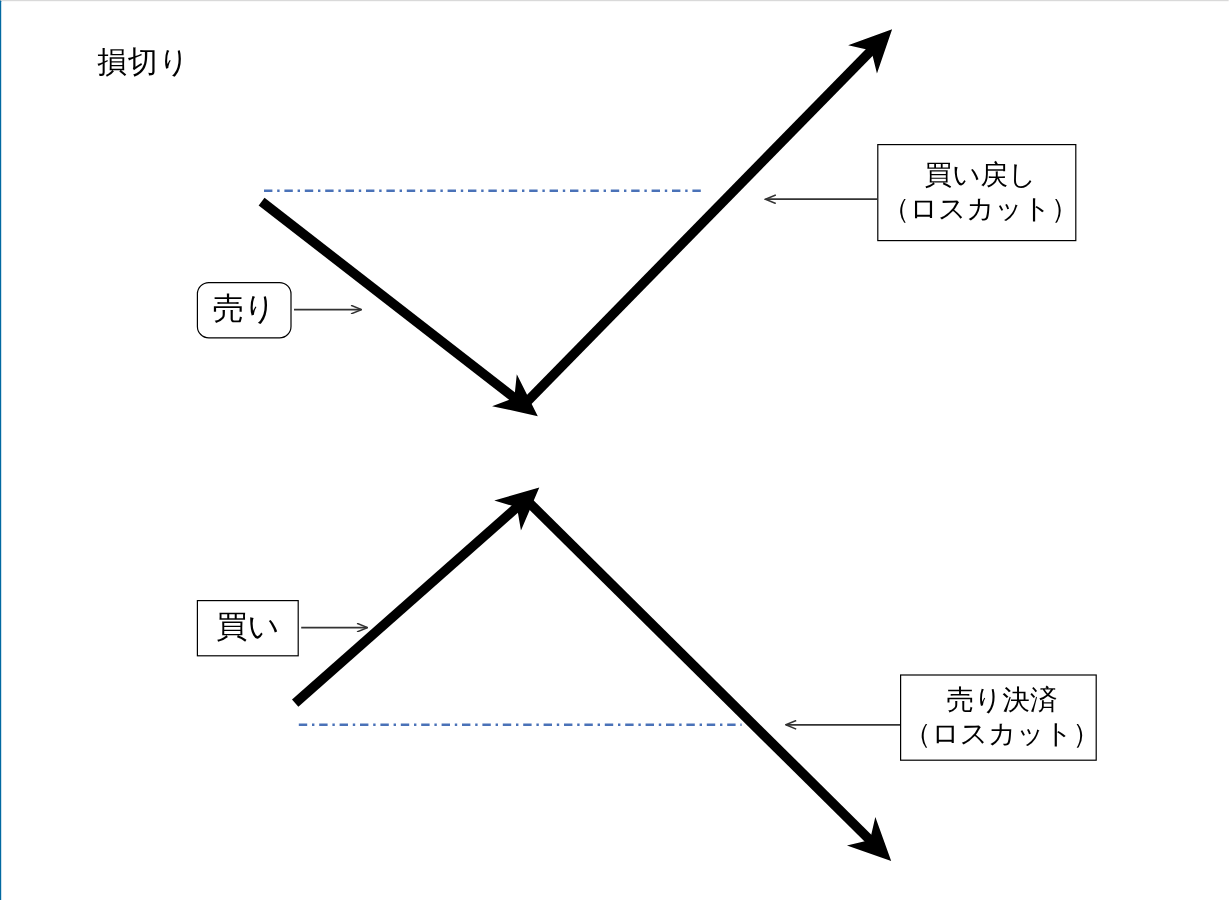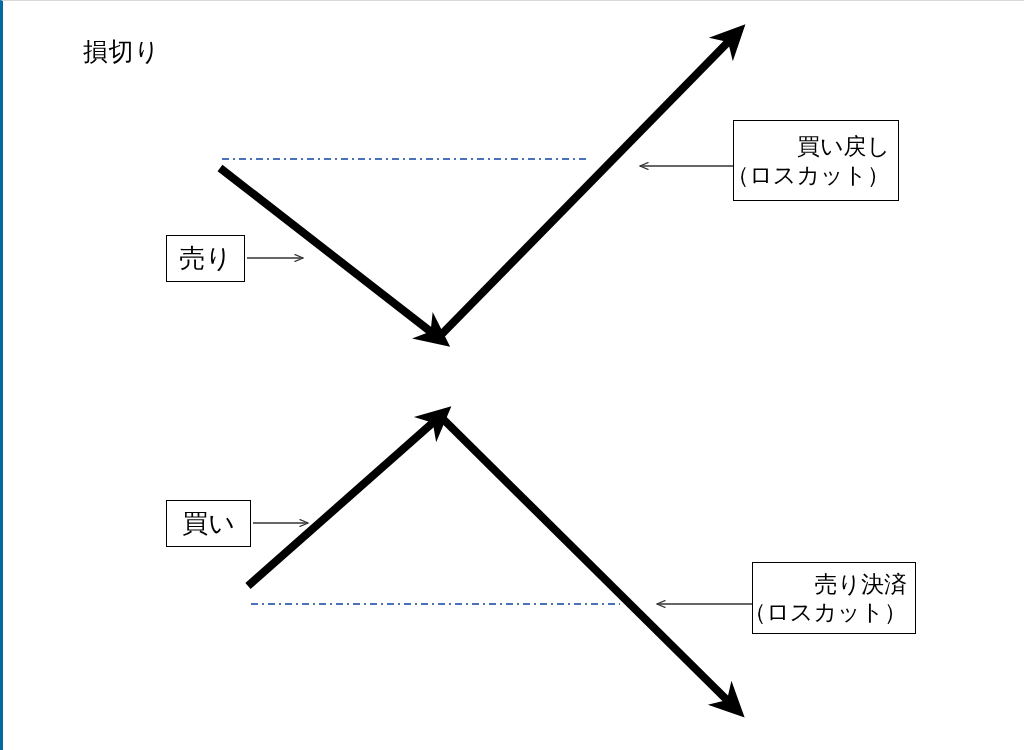--- a/index.html
+++ b/index.html
@@ -8,21 +8,21 @@
     background: #ffffff;
   }
   body {
     font-family: "DejaVu Sans", sans-serif;
   }
   #canvas {
     position: relative;
     width: 1024px;
     height: 750px;
     background: #ffffff;
-    border-left: 3px solid #0369a1;
+    border-left: 1px solid #0369a1;
     border-top: 1px solid #d9d9d9;
     box-sizing: border-box;
     overflow: hidden;
   }
   #diagram-svg {
     position: absolute;
     left: 0;
     top: 0;
     width: 1024px;
     height: 750px;
@@ -39,36 +39,37 @@
   }
   .label-box {
     position: absolute;
     box-sizing: border-box;
     border: 1.6px solid #000000;
     background: #ffffff;
     color: #000000;
     display: flex;
     flex-direction: column;
     justify-content: center;
-    align-items: flex-end;
+    align-items: center;
     padding: 2px 8px 2px 14px;
     line-height: 1.22;
     white-space: nowrap;
   }
   .label-box .line {
     display: block;
   }
   #label-sell {
     left: 163px;
     top: 234px;
     width: 79px;
     height: 47px;
     font-size: 26px;
     align-items: center;
     padding: 0;
+    border-radius: 10px;
   }
   #label-buy {
     left: 163px;
     top: 499px;
     width: 85px;
     height: 47px;
     font-size: 26px;
     align-items: center;
     padding: 16px;
   }

